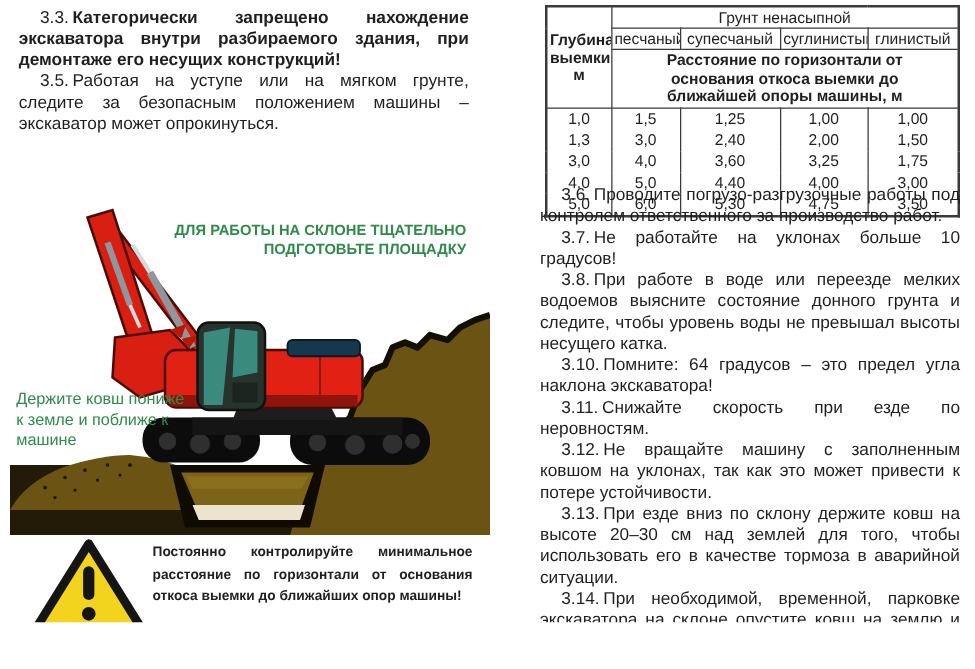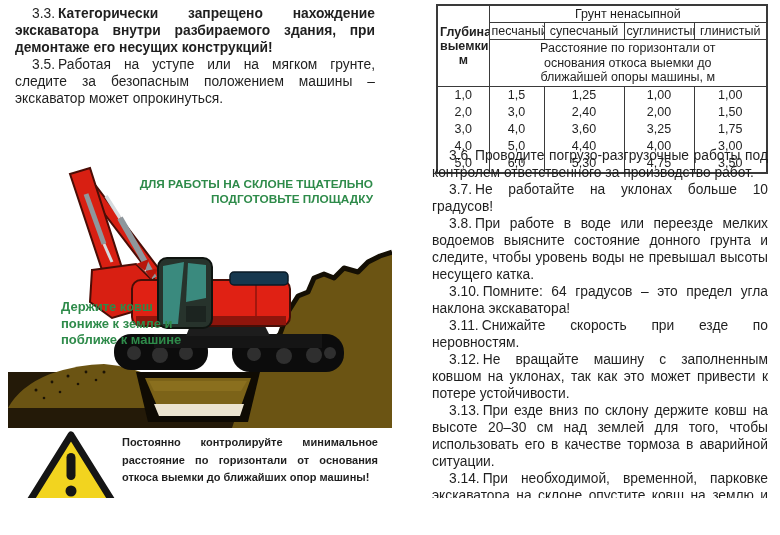--- a/index.html
+++ b/index.html
@@ -14,40 +14,40 @@
   .b-strong { font-weight:bold; }
   #left-text  { left:15px;  top:5px;   width:360px; }
   #right-text { left:432px; top:147px; width:336px; }
 
   
   .slope-heading {
     position:absolute; left:133px; top:177px; width:240px; text-align:right;
     color:#2e8b4a; font-weight:bold; font-size:11.8px; line-height:15px;
   }
   .bucket-note {
-    position:absolute; left:13px; top:299px; width:142px;
-    color:#2e8b4a; font-weight:bold; font-size:13px; line-height:16.5px;margin-left:48px;
+    position:absolute; left:13px; top:311px; width:142px;
+    color:#2e8b4a; font-weight:normal; font-size:13px; line-height:16.5px;
   }
 
   
   #warning-triangle { position:absolute; left:24px; top:430px; width:94px; height:80px; }
   .warning-text {
     position:absolute; left:122px; top:434px; width:256px;
     font-weight:bold; text-align:justify; font-size:11px; line-height:17.5px;
   }
 
   
   table.dist {
     position:absolute; left:436px; top:4px; width:332px;
     border-collapse:collapse; table-layout:fixed; text-align:center;
     font-size:12.5px; border:2px solid #3a3a3a;
   }
   .dist td { border:1px solid #3a3a3a; padding:1px 2px; overflow:hidden; }
   .dist .corner { font-weight:bold; line-height:14px; }
-  .dist .span-note { line-height:14.5px; padding:1px 20px; }
+  .dist .span-note { line-height:14.5px; padding:1px 20px;font-weight:bold; }
   .dist td.data { border-top:0; border-bottom:0; line-height:15px; }
 
   
   .pageno { position:absolute; font-size:17px; font-weight:bold; color:#7f1d1d; }
   #pn22 { left:20px;  top:502px; }
   #pn23 { left:742px; top:502px; }
 
   #logo-spbgasu { position:absolute; left:238px; top:498px; display:flex; gap:5px; align-items:flex-start; }
   .sp-block { display:flex; flex-direction:column; align-items:center; }
   .sp-name { color:#3b82f6; font-weight:800; font-size:16px; letter-spacing:1px; line-height:18px; }
@@ -195,21 +195,21 @@
           <td colspan="4" class="span-note">Расстояние по горизонтали от основания откоса выемки до ближайшей опоры машины, м</td>
         </tr>
     <tr>
       <td class="data">1,0</td>
           <td class="data">1,5</td>
           <td class="data">1,25</td>
           <td class="data">1,00</td>
           <td class="data">1,00</td>
     </tr>
     <tr>
-      <td class="data">2,0</td>
+      <td class="data">1,3</td>
           <td class="data">3,0</td>
           <td class="data">2,40</td>
           <td class="data">2,00</td>
           <td class="data">1,50</td>
     </tr>
     <tr>
       <td class="data">3,0</td>
           <td class="data">4,0</td>
           <td class="data">3,60</td>
           <td class="data">3,25</td>

